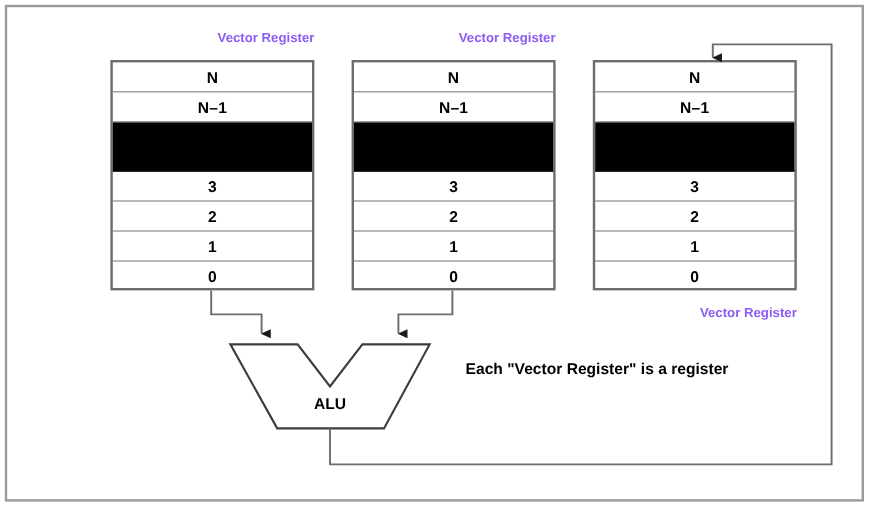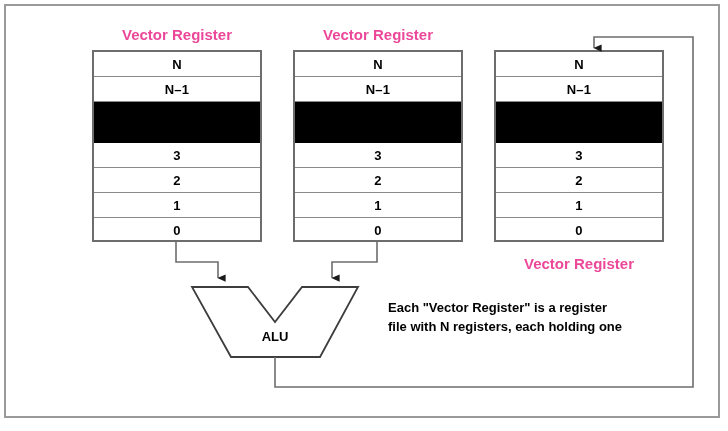--- a/index.html
+++ b/index.html
@@ -58,23 +58,23 @@
   }
   .reg-cell.normal { height: 25px; }
   .reg-cell.ellipsis {
     height: 41px;
     background: #000000;
     border-bottom: 1px solid #000000;
   }
   .reg-label {
     position: absolute;
     font-weight: bold;
-    font-size: 15px;
-    color: #ec4899;
-    text-align: center;
+    font-size: 11px;
+    color: #8b5cf6;
+    text-align: right;
     white-space: nowrap;
   }
   #caption {
     position: absolute;
     left: 388px;
     top: 298px;
     width: 300px;
     font-weight: bold;
     font-size: 13px;
     line-height: 19px;
@@ -157,16 +157,15 @@
       <text class="alu-text" x="275" y="341" text-anchor="middle">ALU</text>
     </g>
 
     <g>
       <path d="M 275 357 L 275 387 L 693 387 L 693 37 L 594 37 L 594 48" fill="none" stroke="#6d6d6d" stroke-width="1.6" marker-end="url(#arrowhead)"></path>
     </g>
   </svg>
 
   <div id="caption">
     <div>Each "Vector Register" is a register</div>
-    <div>file with N registers, each holding one</div>
   </div>
 
 </div>
 
 </body></html>

